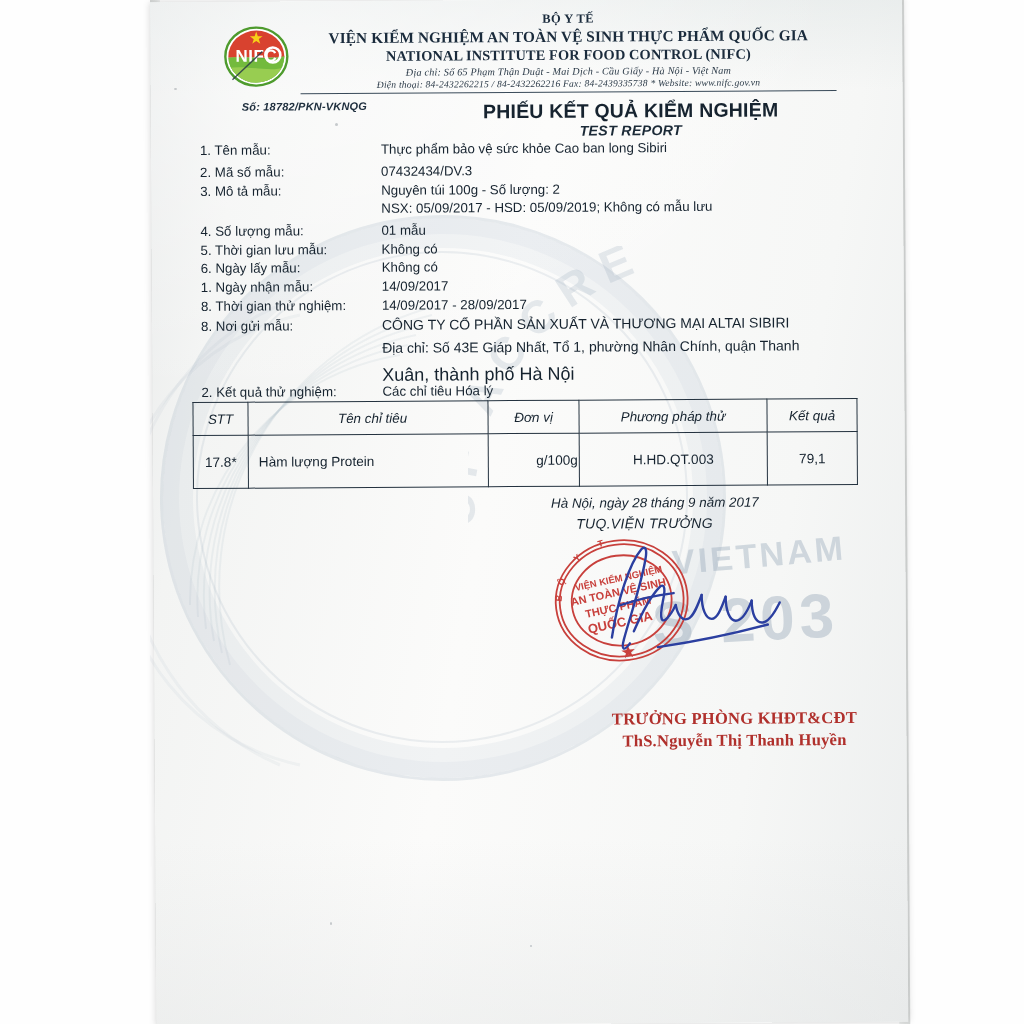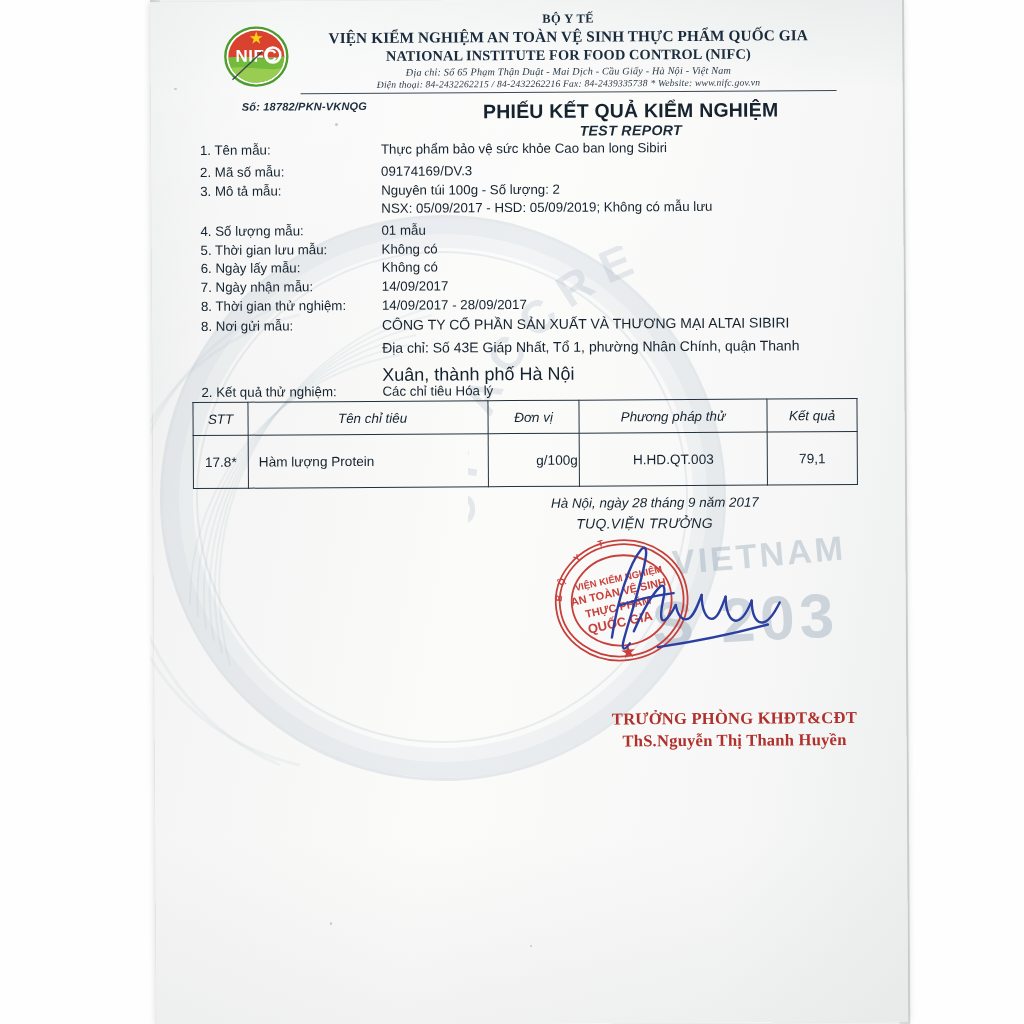--- a/index.html
+++ b/index.html
@@ -192,21 +192,21 @@
     <div id="title">PHIẾU KẾT QUẢ KIỂM NGHIỆM</div>
     <div id="subtitle">TEST REPORT</div>
 
     <div id="fields">
       <div class="frow">
         <span class="flabel">1. Tên mẫu:</span>
         <span class="fval">Thực phẩm bảo vệ sức khỏe Cao ban long Sibiri</span>
       </div>
       <div class="frow" style="height:22px">
         <span class="flabel" style="top:3px">2. Mã số mẫu:</span>
-        <span class="fval" style="top:3px">09174169/DV.3</span>
+        <span class="fval" style="top:3px">07432434/DV.3</span>
       </div>
       <div class="frow">
         <span class="flabel">3. Mô tả mẫu:</span>
         <span class="fval">Nguyên túi 100g - Số lượng: 2</span>
       </div>
       <div class="frow">
         <span class="fval">NSX: 05/09/2017 - HSD: 05/09/2019; Không có mẫu lưu</span>
       </div>
       <div class="frow" style="height:22px">
         <span class="flabel" style="top:3px">4. Số lượng mẫu:</span>
@@ -214,21 +214,21 @@
       </div>
       <div class="frow">
         <span class="flabel">5. Thời gian lưu mẫu:</span>
         <span class="fval">Không có</span>
       </div>
       <div class="frow">
         <span class="flabel">6. Ngày lấy mẫu:</span>
         <span class="fval">Không có</span>
       </div>
       <div class="frow">
-        <span class="flabel">7. Ngày nhận mẫu:</span>
+        <span class="flabel">1. Ngày nhận mẫu:</span>
         <span class="fval">14/09/2017</span>
       </div>
       <div class="frow">
         <span class="flabel">8. Thời gian thử nghiệm:</span>
         <span class="fval">14/09/2017 - 28/09/2017</span>
       </div>
       <div class="frow" style="height:22px">
         <span class="flabel" style="top:2px">8. Nơi gửi mẫu:</span>
         <span class="fval wide" style="top:1px;font-size:14px">CÔNG TY CỔ PHẦN SẢN XUẤT VÀ THƯƠNG MẠI ALTAI SIBIRI</span>
       </div>

